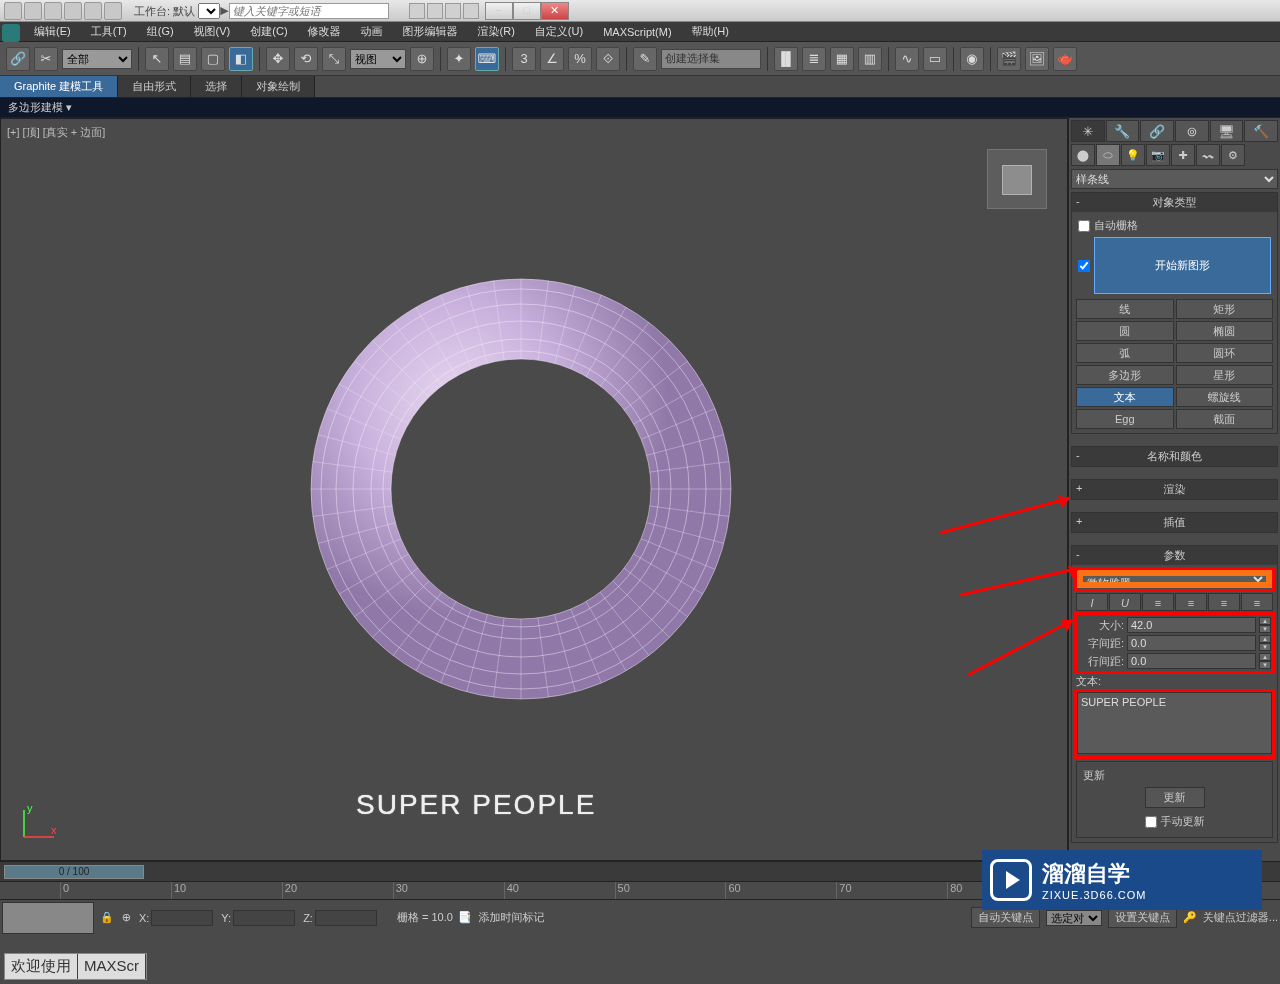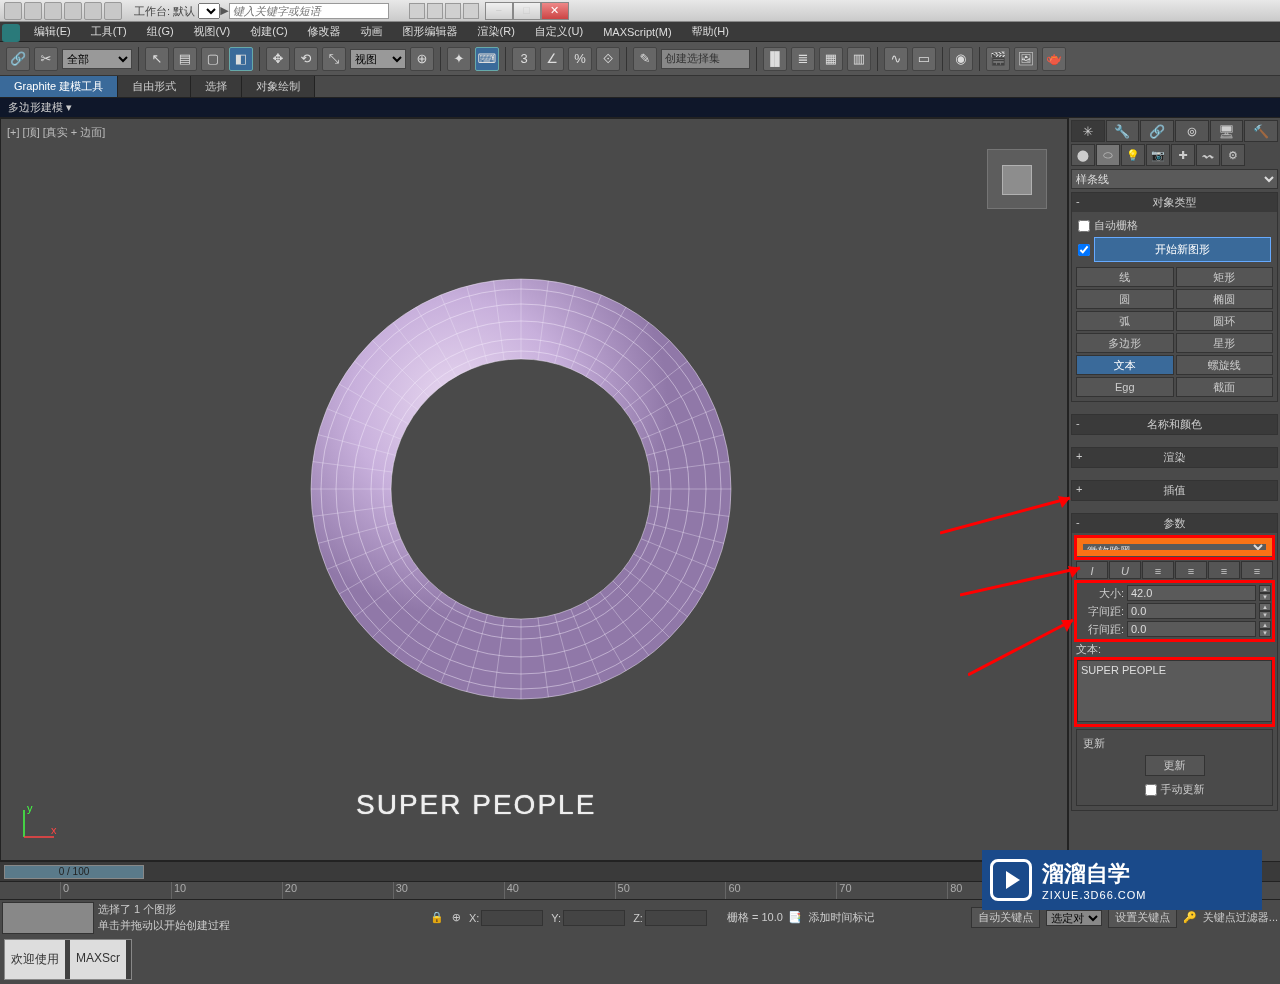--- a/index.html
+++ b/index.html
@@ -46,21 +46,21 @@
 .cmdpanel .subtabs span{width:24px;height:22px;background:#555;border:1px solid #333;display:flex;align-items:center;justify-content:center}
 .cmdpanel .subtabs span.active{background:#777}
 .cmdpanel select.cat{width:100%;background:#5a5a5a;color:#ddd;border:1px solid #333;height:20px;margin-bottom:3px}
 .rollout{border:1px solid #333;margin-bottom:12px}
 .rollout .rh{background:#3a3a3a;padding:2px 6px;color:#ccc;text-align:center;position:relative;cursor:pointer;font-size:11px}
 .rollout .rh::before{content:"-";position:absolute;left:4px}
 .rollout .rh.closed::before{content:"+"}
 .rollout .rb{padding:4px;background:#4a4a4a}
 .chkrow{display:flex;align-items:center;gap:4px;padding:2px;color:#ccc}
 .chkrow input[type=checkbox]{width:12px;height:12px}
-.chkbtn{background:#3a6a9a;color:#fff;padding:4px 8px;border:1px solid #6af;flex:1;text-align:center}
+.chkbtn{background:#3a6a9a;color:#fff;padding:20px 8px;border:1px solid #6af;flex:1;text-align:center}
 .btngrid{display:grid;grid-template-columns:1fr 1fr;gap:2px}
 .btngrid button{background:#555;color:#ccc;border:1px solid #333;height:20px;font-size:11px;cursor:pointer}
 .btngrid button.active{background:#3a6a9a;color:#fff}
 .namebox{display:flex;gap:2px}
 .namebox input{flex:1;background:#5a5a5a;color:#ccc;border:1px solid #333;padding:2px}
 .namebox .swatch{width:18px;height:18px;background:#5f5;border:1px solid #333}
 .spin{display:flex;align-items:center;gap:3px;padding:1px 0}
 .spin label{width:46px;text-align:right;color:#ccc}
 .spin .val{flex:1;background:#5a5a5a;color:#ddd;border:1px solid #333;padding:1px 3px;height:16px}
 .spin .arrows{width:12px;display:flex;flex-direction:column}
@@ -91,21 +91,21 @@
 .status .coords .cbox input{width:62px;background:#444;color:#999;border:1px solid #333;padding:1px}
 .status .sright{flex:1;display:flex;align-items:center;gap:6px;padding:2px}
 .status select,.status input[type=text]{background:#888;border:1px solid #333}
 .watermark{position:absolute;right:18px;bottom:74px;width:280px;height:60px;background:#1a4a8a;display:flex;align-items:center;padding:8px;gap:10px}
 .watermark .play{width:42px;height:42px;border:3px solid #fff;border-radius:8px;display:flex;align-items:center;justify-content:center}
 .watermark .play::after{content:"";border-left:14px solid #fff;border-top:9px solid transparent;border-bottom:9px solid transparent;margin-left:4px}
 .watermark .wt{color:#fff}
 .watermark .wt .big{font-size:22px;font-weight:bold}
 .watermark .wt .small{font-size:11px;letter-spacing:1px}
 .welcome{position:absolute;left:4px;bottom:4px;display:flex;background:#ddd;border:1px solid #888}
-.welcome span{padding:11px 6px;font-size:12px;color:#333;border-right:5px solid #404040}
+.welcome span{padding:3px 6px;font-size:15px;color:#333;border-right:1px solid #404040}
 </style>
 </head>
 <body>
 
 <div class="titlebar">
   <div class="qat">
     <span></span>
     <span></span>
     <span></span>
     <span></span>
@@ -162,21 +162,21 @@
   <div class="sep"></div>
   <div class="tbtn">✦</div>
   <div class="tbtn active">⌨</div>
   <div class="sep"></div>
   <div class="tbtn">3</div>
   <div class="tbtn">∠</div>
   <div class="tbtn">%</div>
   <div class="tbtn">⟐</div>
   <div class="sep"></div>
   <div class="tbtn">✎</div>
-  <input style="width: 89px; color: rgb(51, 51, 51);" value="创建选择集">
+  <input style="width: 100px; color: rgb(51, 51, 51);" value="创建选择集">
   <div class="sep"></div>
   <div class="tbtn">▐▌</div>
   <div class="tbtn">≣</div>
   <div class="tbtn">▦</div>
   <div class="tbtn">▥</div>
   <div class="sep"></div>
   <div class="tbtn">∿</div>
   <div class="tbtn">▭</div>
   <div class="sep"></div>
   <div class="tbtn">◉</div>
@@ -421,24 +421,20 @@
     <span>50</span>
   <span>60</span>
     <span>70</span>
   <span>80</span>
     <span>90</span>
   <span>100</span>
 </div>
 
 <div class="status">
   <div class="thumb"></div>
-  <div class="sleft">
-    <div>选择了 1 个图形</div>
-    <div>单击并拖动以开始创建过程</div>
-  </div>
   <div class="coords">
     <span style="color:#fa0">🔒</span>
     <span>⊕</span>
     <div class="cbox">X:<input style=""></div>
     <div class="cbox">Y:<input style=""></div>
     <div class="cbox">Z:<input style=""></div>
     <span style="margin-left:12px">栅格 = 10.0</span>
   </div>
   <div class="sright">
     <span>📑</span>

